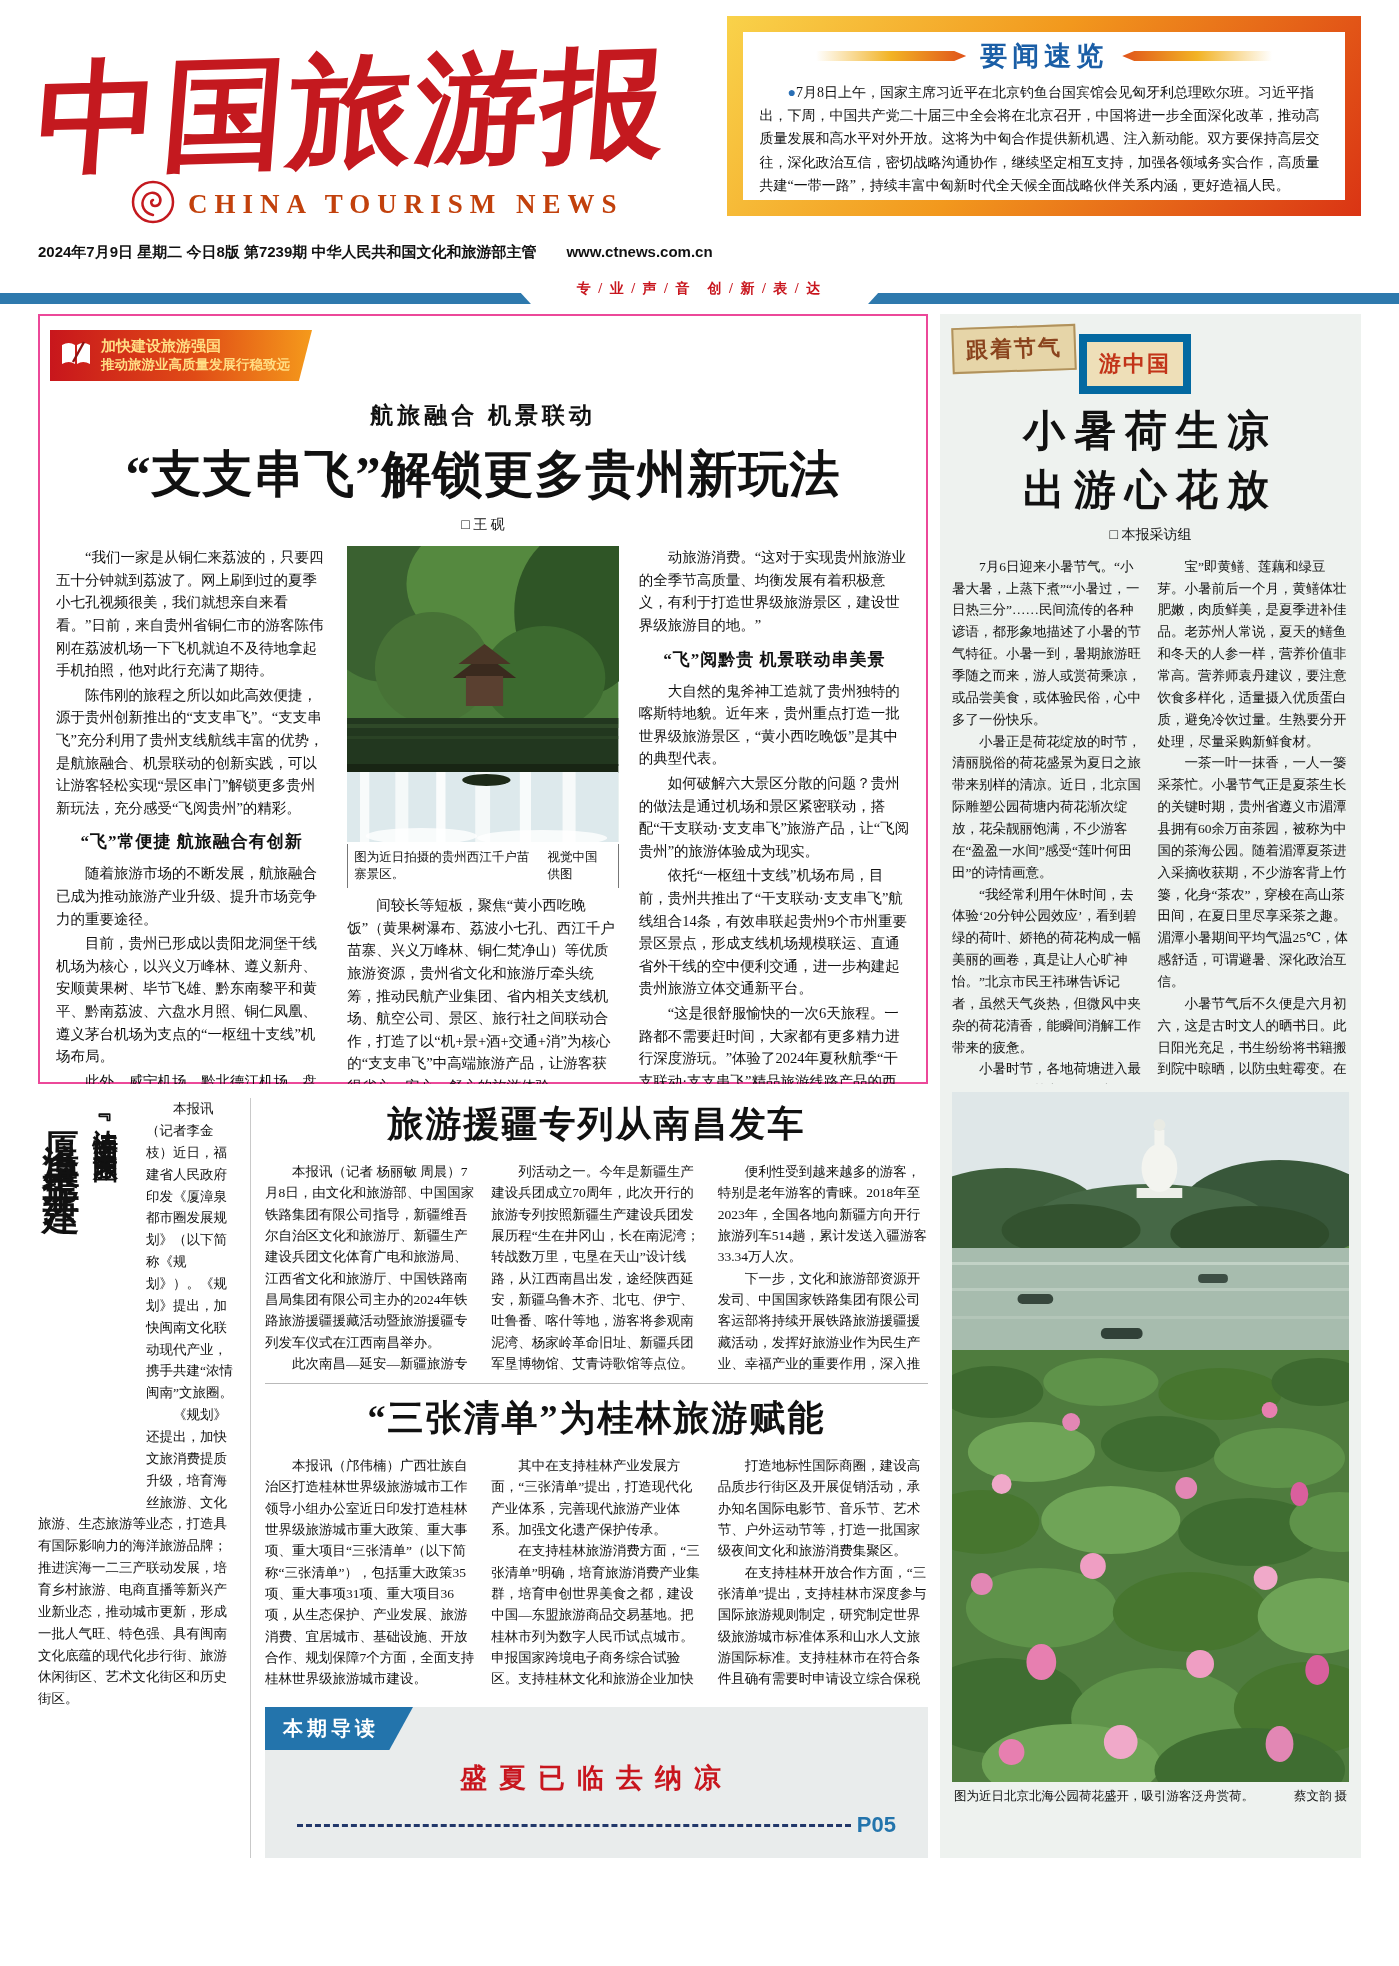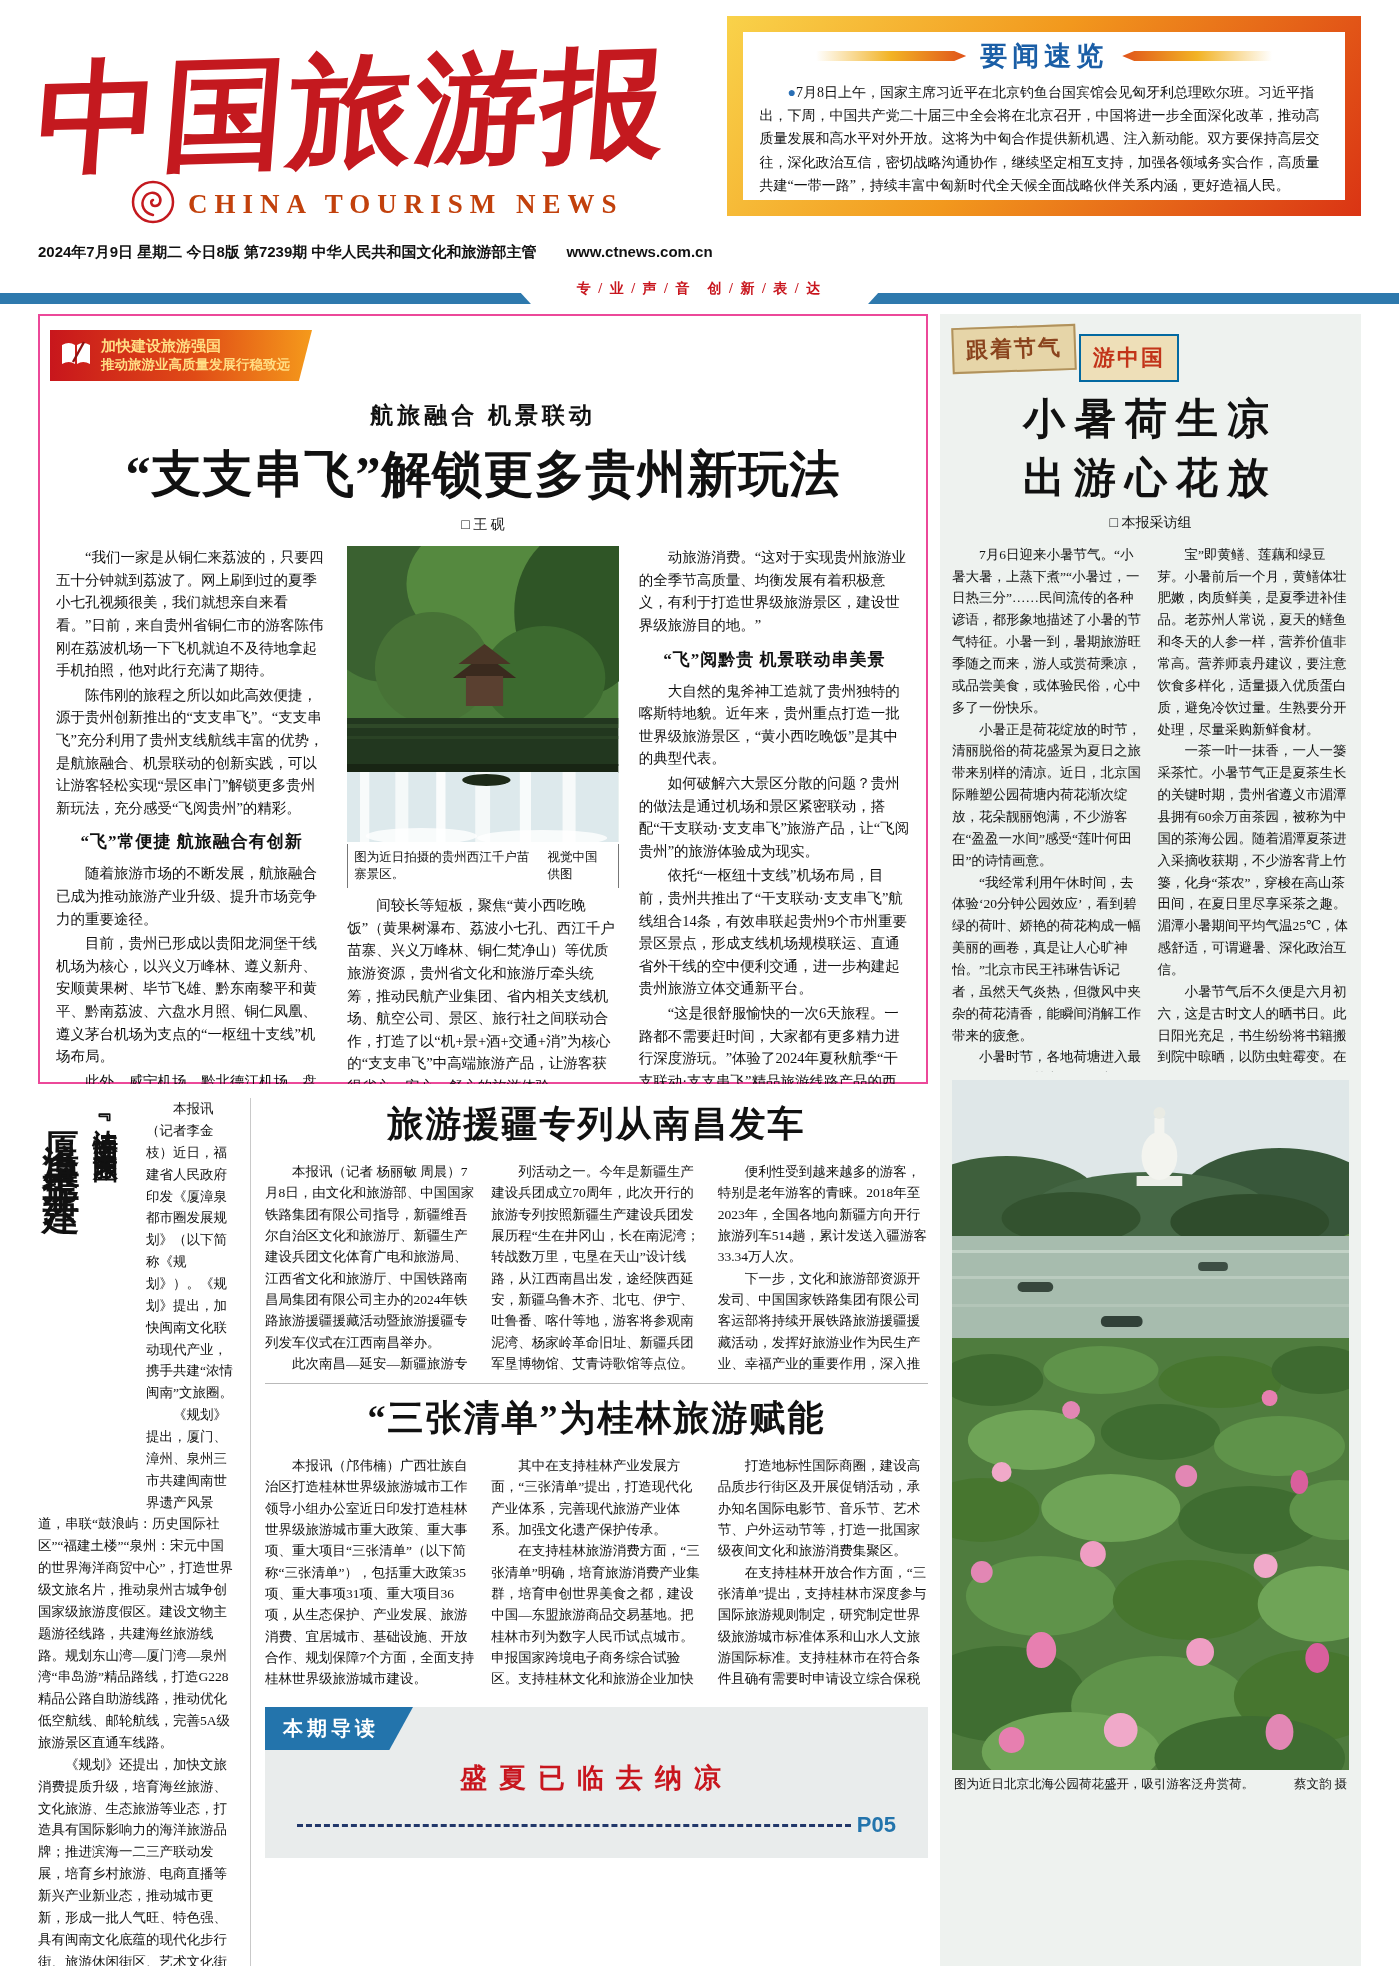--- a/index.html
+++ b/index.html
@@ -71,21 +71,21 @@
   .guide-tab { display:inline-block; background:#2374ac; color:#fff; font-size:20px; font-weight:800; letter-spacing:4px; padding:8px 34px 8px 18px; clip-path:polygon(0 0,100% 0,84% 100%,0 100%); font-family:"Liberation Sans",sans-serif; }
   .guide-title { text-align:center; color:#c8161e; font-size:27px; font-weight:900; letter-spacing:12px; margin:10px 0 16px; }
   .guide-line { display:flex; align-items:center; gap:6px; padding:0 32px 4px; }
   .guide-line .dash { flex:1; border-top:3px dashed #22386b; height:0; }
   .pageno { color:#2374ac; font-weight:900; font-size:22px; font-family:"Liberation Sans",sans-serif; }
 
   
   .right-col { background:#eef2ef; padding:10px 12px 8px; }
   .scroll-badge { display:flex; align-items:flex-start; gap:3px; margin:2px 0 8px; }
   .sb1 { background:#e6d5a8; border:2px solid #b1925c; color:#8a431d; font-size:22px; font-weight:900; letter-spacing:2px; padding:6px 12px; transform:rotate(-2deg); }
-  .sb2 { background:#eedfb8; border:2px solid #0369a1; color:#c23419; font-size:22px; font-weight:900; letter-spacing:2px; padding:7px 12px; margin-top:8px; }
+  .sb2 { background:#eedfb8; border:8px solid #0369a1; color:#c23419; font-size:22px; font-weight:900; letter-spacing:2px; padding:7px 12px; margin-top:8px; }
   .solar-head { text-align:center; font-size:42px; font-weight:900; letter-spacing:9px; line-height:1.4; margin:4px 0 6px; }
   .solar-head span { display:block; }
   .solar-byline { text-align:center; font-size:14px; margin-bottom:12px; }
   .solar-cols { display:grid; grid-template-columns:1fr 1fr; gap:14px; height:528px; overflow:hidden; }
   .solar-cols p { font-size:13.5px; line-height:1.62; text-indent:2em; margin:0; }
   .photo2 { height:690px; margin-top:8px; overflow:hidden; }
   .photo2 svg { display:block; width:100%; height:100%; }
   .caption2 { display:flex; justify-content:space-between; gap:8px; font-size:12.5px; padding:6px 2px 0; }
 </style>
 </head>
@@ -214,21 +214,20 @@
       </article>
 
       <div class="bottom-row">
 
         <article class="xiamen">
           <div class="v-head">
             <div class="v-main">厦漳泉携手共建</div>
             <div class="v-sub">『浓情闽南』文旅圈</div>
           </div>
           <p>本报讯（记者李金枝）近日，福建省人民政府印发《厦漳泉都市圈发展规划》（以下简称《规划》）。《规划》提出，加快闽南文化联动现代产业，携手共建“浓情闽南”文旅圈。</p>
-          <p>《规划》提出，厦门、漳州、泉州三市共建闽南世界遗产风景道，串联“鼓浪屿：历史国际社区”“福建土楼”“泉州：宋元中国的世界海洋商贸中心”，打造世界级文旅名片，推动泉州古城争创国家级旅游度假区。建设文物主题游径线路，共建海丝旅游线路。规划东山湾—厦门湾—泉州湾“串岛游”精品路线，打造G228精品公路自助游线路，推动优化低空航线、邮轮航线，完善5A级旅游景区直通车线路。</p>
           <p>《规划》还提出，加快文旅消费提质升级，培育海丝旅游、文化旅游、生态旅游等业态，打造具有国际影响力的海洋旅游品牌；推进滨海一二三产联动发展，培育乡村旅游、电商直播等新兴产业新业态，推动城市更新，形成一批人气旺、特色强、具有闽南文化底蕴的现代化步行街、旅游休闲街区、艺术文化街区和历史街区。</p>
         </article>
 
         <div class="mid-area">
 
           <article class="xinjiang">
             <h2 class="mid-head">旅游援疆专列从南昌发车</h2>
             <div class="cols3">
               <div>
                 <p>本报讯（记者 杨丽敏 周晨）7月8日，由文化和旅游部、中国国家铁路集团有限公司指导，新疆维吾尔自治区文化和旅游厅、新疆生产建设兵团文化体育广电和旅游局、江西省文化和旅游厅、中国铁路南昌局集团有限公司主办的2024年铁路旅游援疆援藏活动暨旅游援疆专列发车仪式在江西南昌举办。</p>

